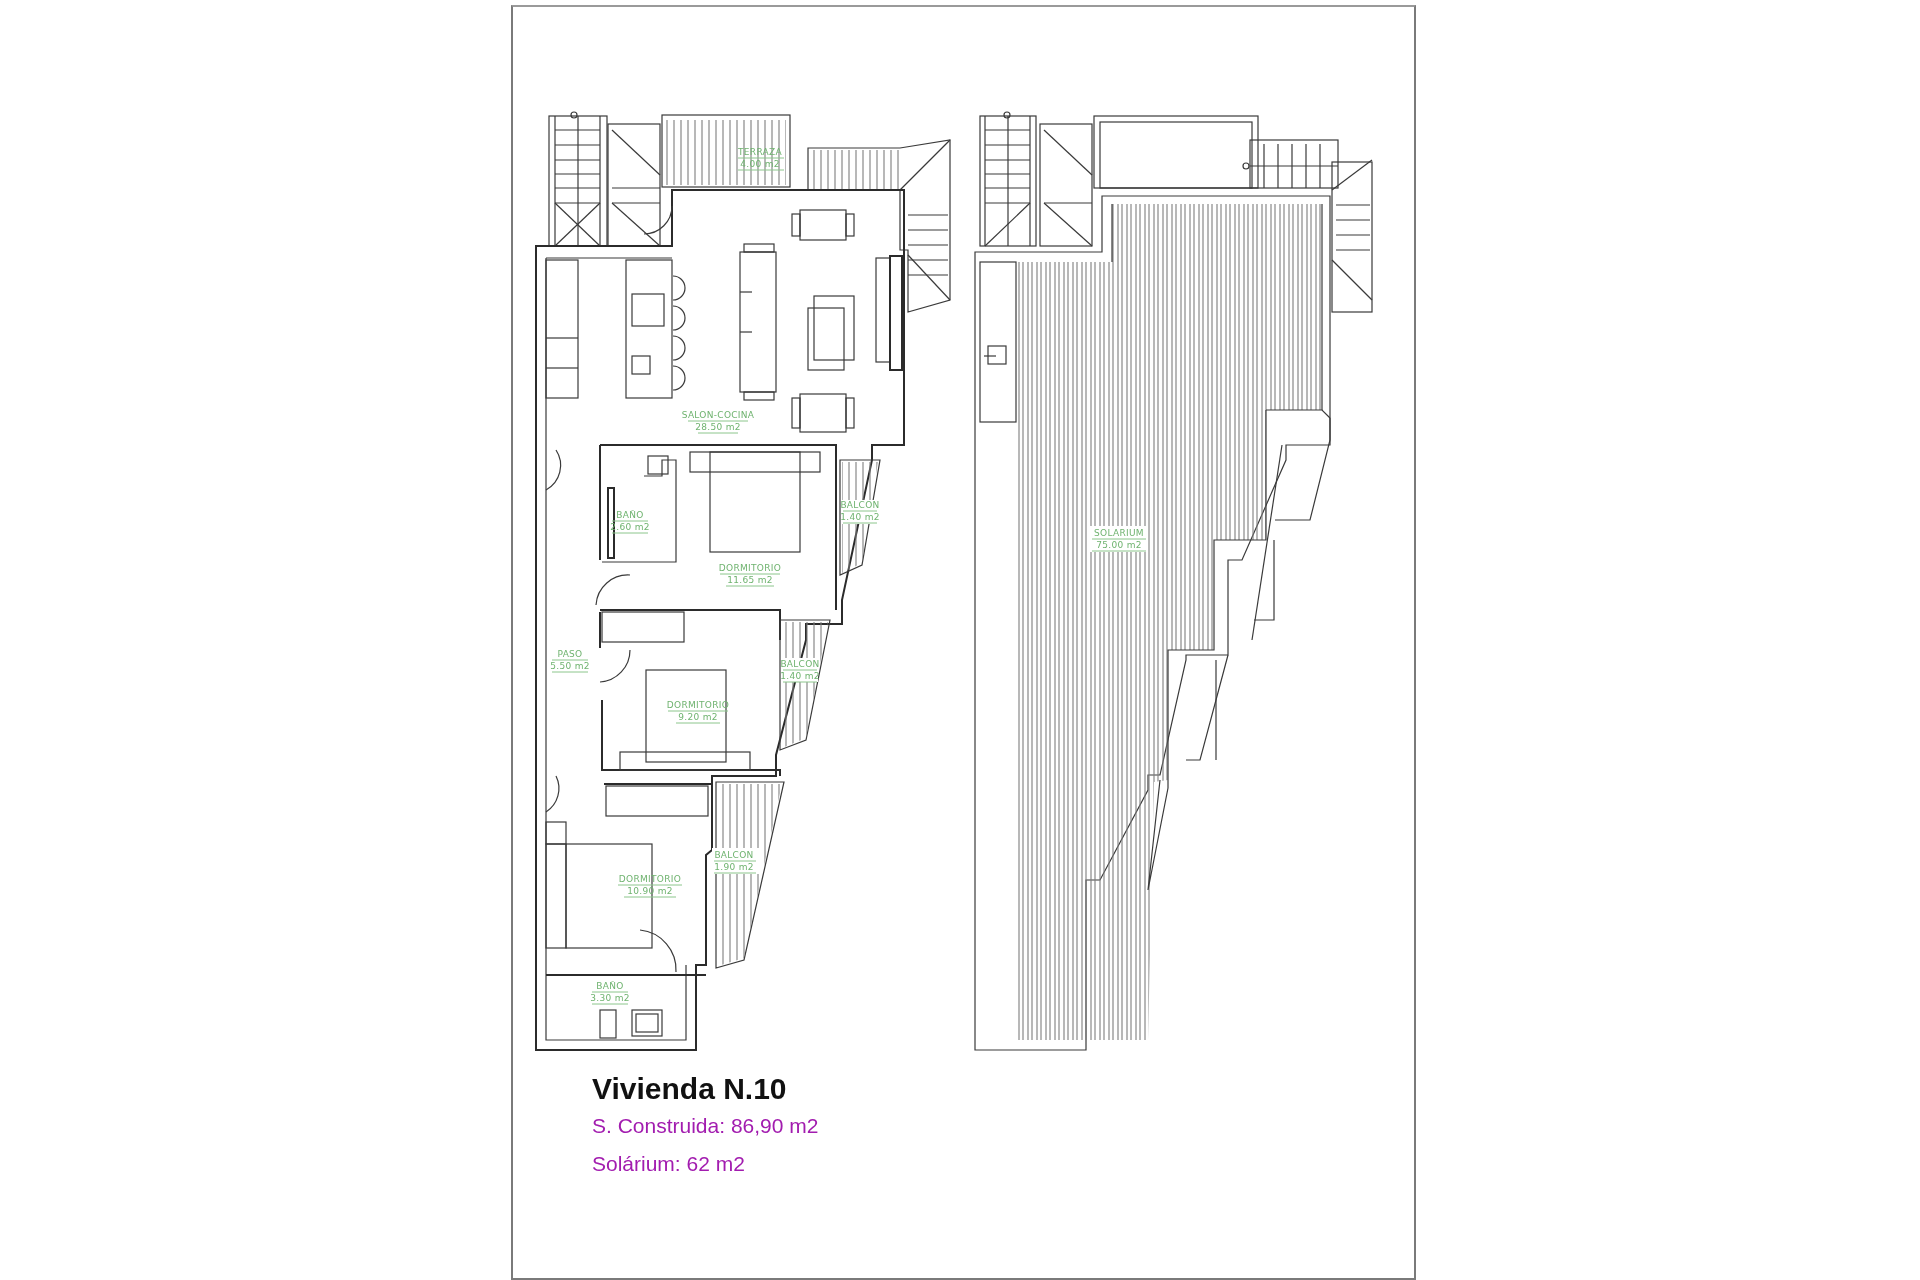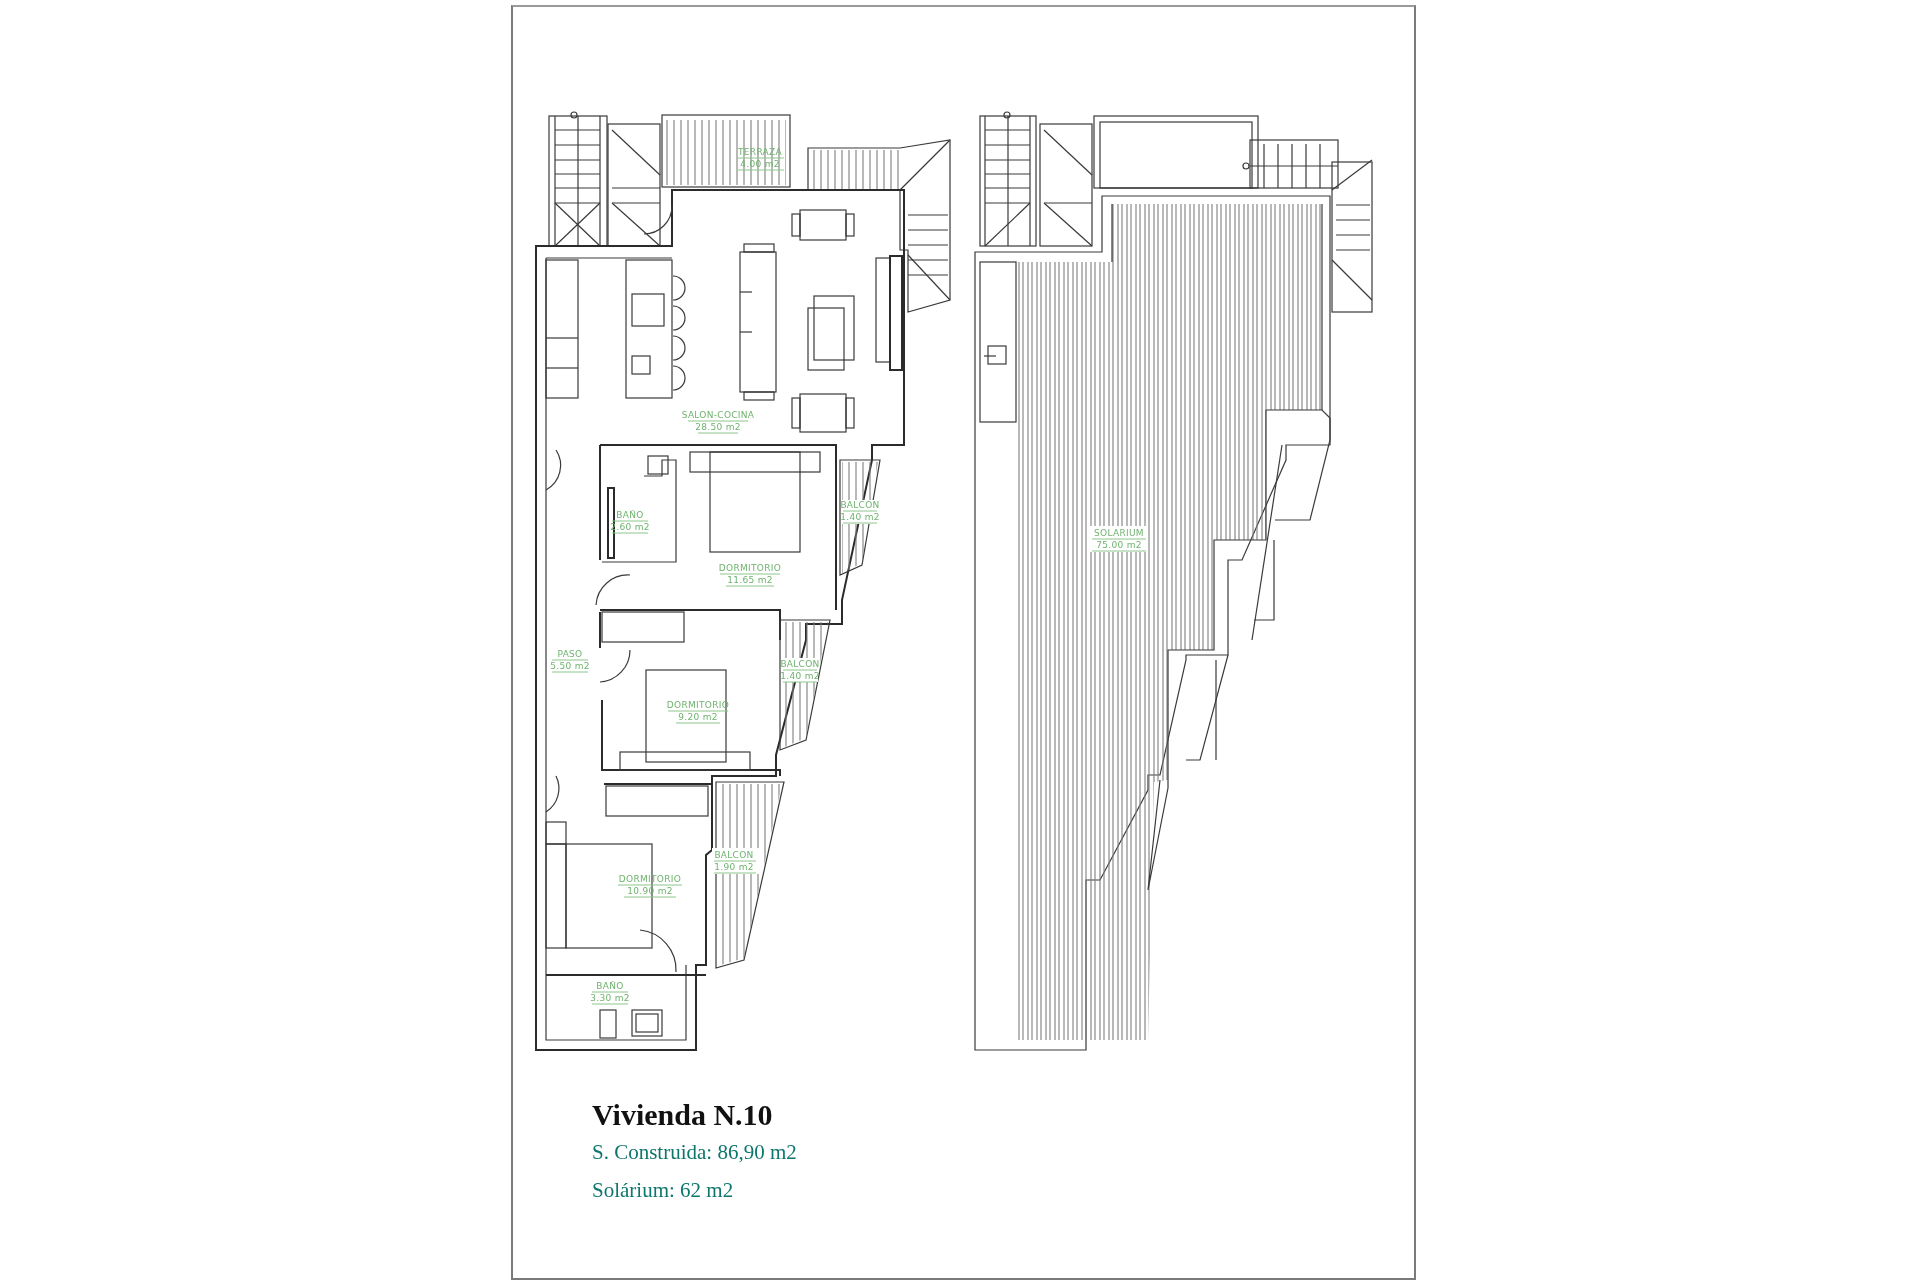--- a/index.html
+++ b/index.html
@@ -4,23 +4,23 @@
 <style>
   html, body { margin:0; padding:0; background:#ffffff; }
   body { width:1920px; height:1280px; position:relative; overflow:hidden; font-family:"DejaVu Sans", sans-serif; }
   .sheet { position:absolute; left:511px; top:5px; width:905px; height:1275px; border-left:2px solid #7a7a7a; border-top:2px solid #9a9a9a; border-right:2px solid #7a7a7a; border-bottom:2px solid #7a7a7a; box-sizing:border-box; background:#fff; }
   svg.plans { position:absolute; left:0; top:0; }
   .wall { fill:none; stroke:#2b2b2b; stroke-width:2; }
   .thin { fill:none; stroke:#3a3a3a; stroke-width:1.2; }
   .hatch { stroke:#7d7d7d; stroke-width:1.1; }
   .lbl { fill:#6fb36f; font-family:"DejaVu Sans", sans-serif; font-size:9px; letter-spacing:0.3px; }
   .ul { stroke:#8cc68c; stroke-width:1; }
-  .caption { position:absolute; left:592px; top:1097px; color:#111; font-family:Liberation Serif, serif; }
+  .caption { position:absolute; left:592px; top:1071px; color:#111; font-family:Liberation Sans, sans-serif; }
   .caption .title { font-size:30px; font-weight:bold; line-height:36px; }
-  .caption .sub { font-size:21px; line-height:38px; color:#0f766e; }
+  .caption .sub { font-size:21px; line-height:38px; color:#a21caf; }
 </style>
 </head>
 <body>
 
 <div class="sheet"></div>
 
 <svg class="plans" width="1920" height="1280" viewBox="0 0 1920 1280">
   <defs>
     <pattern id="vhatch" width="9" height="10" patternUnits="userSpaceOnUse">
       <line x1="2" y1="0" x2="2" y2="10" class="hatch"></line>

